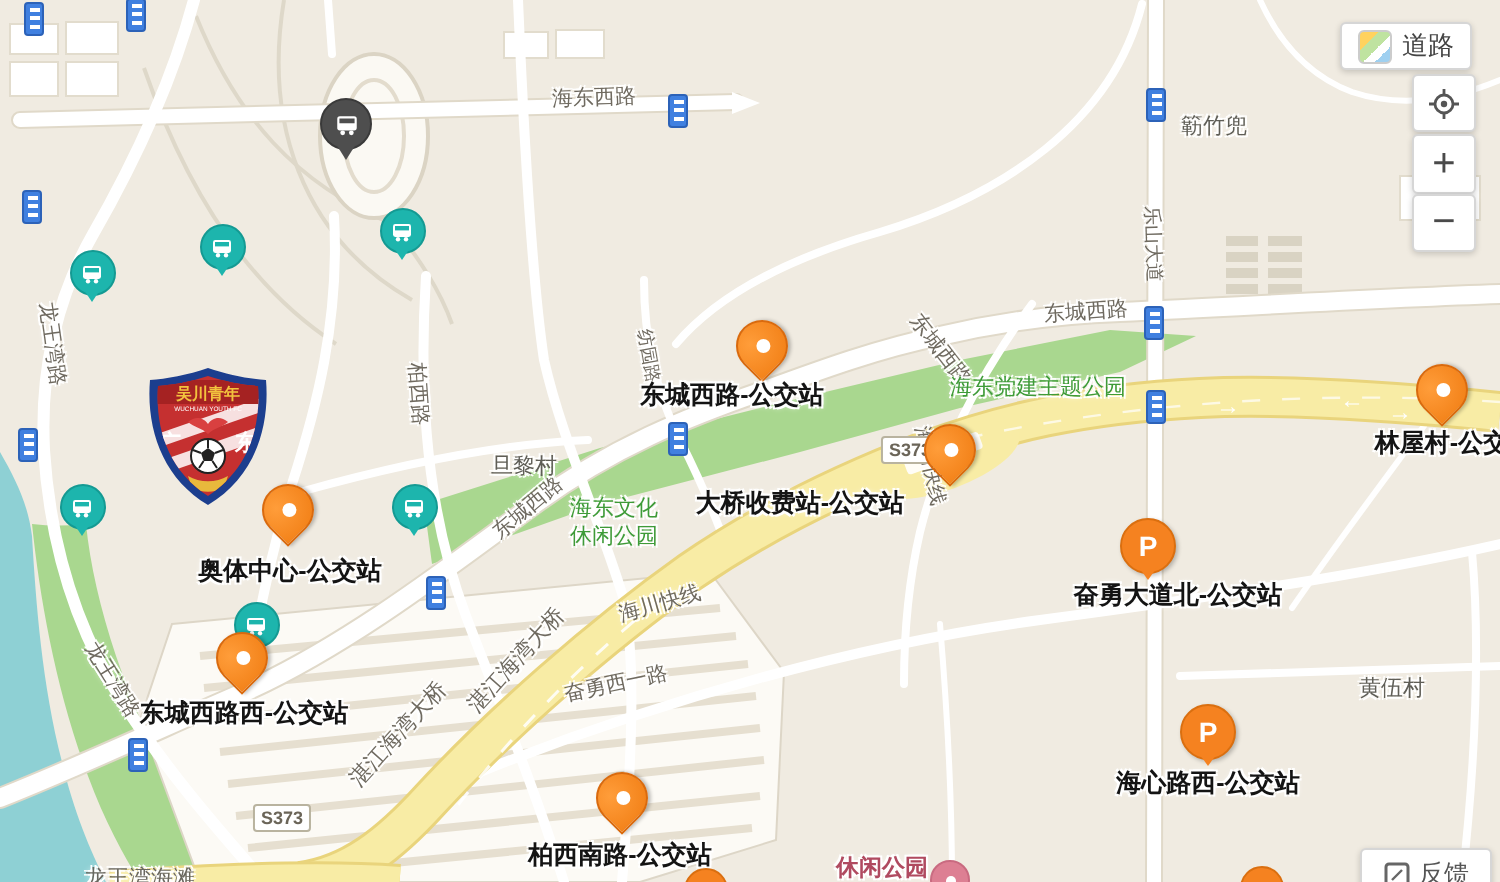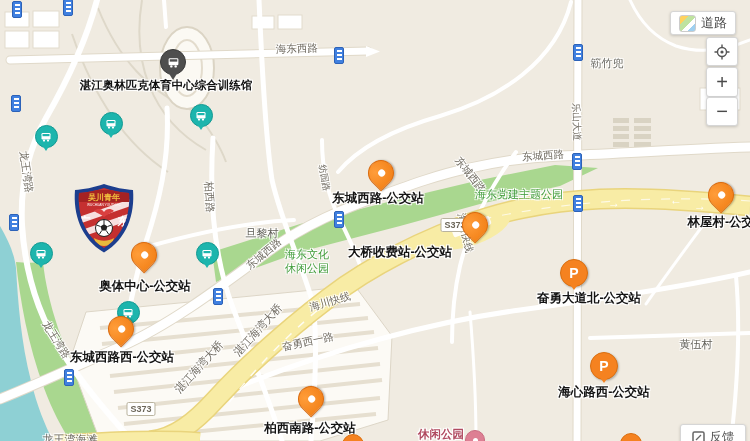--- a/index.html
+++ b/index.html
@@ -277,28 +277,27 @@
   <div class="layer">
     <div class="dmarker" style="position: absolute; left: 172px; top: 62px;">
       <i class="tail"></i>
       <svg width="13" height="13" viewBox="0 0 12 12">
         <rect x="1.5" y="2" width="9" height="6.5" rx="1.2" fill="#fff"></rect>
         <rect x="2.5" y="3" width="7" height="2.2" fill="#4e4e4e"></rect>
         <circle cx="4" cy="9.6" r="1.1" fill="#fff"></circle>
           <circle cx="8" cy="9.6" r="1.1" fill="#fff"></circle>
       </svg>
     </div>
-    <div class="poi-label-big halo" style="position: absolute; left: 166px; top: 85px; transform: translate(-50%, -50%);">湛江奥林匹克体育中心综合训练馆</div>
   </div>
 
   <div class="layer">
 
   <div>
         <div class="pin" style="position: absolute; left: 380px; top: 174px;"></div>
-        <div class="stop-label halo" style="position: absolute; left: 378px; top: 198px; transform: translate(-50%, -50%);">东城西路-公交站</div>
+        <div class="stop-label halo" style="position: absolute; left: 366px; top: 198px; transform: translate(-50%, -50%);">东城西路-公交站</div>
       </div>
       <div>
         <div class="pin" style="position: absolute; left: 474px; top: 226px;"></div>
         <div class="stop-label halo" style="position: absolute; left: 400px; top: 252px; transform: translate(-50%, -50%);">大桥收费站-公交站</div>
       </div>
       <div>
         <div class="pin" style="position: absolute; left: 143px; top: 256px;"></div>
         <div class="stop-label halo" style="position: absolute; left: 145px; top: 286px; transform: translate(-50%, -50%);">奥体中心-公交站</div>
       </div>
       <div>

